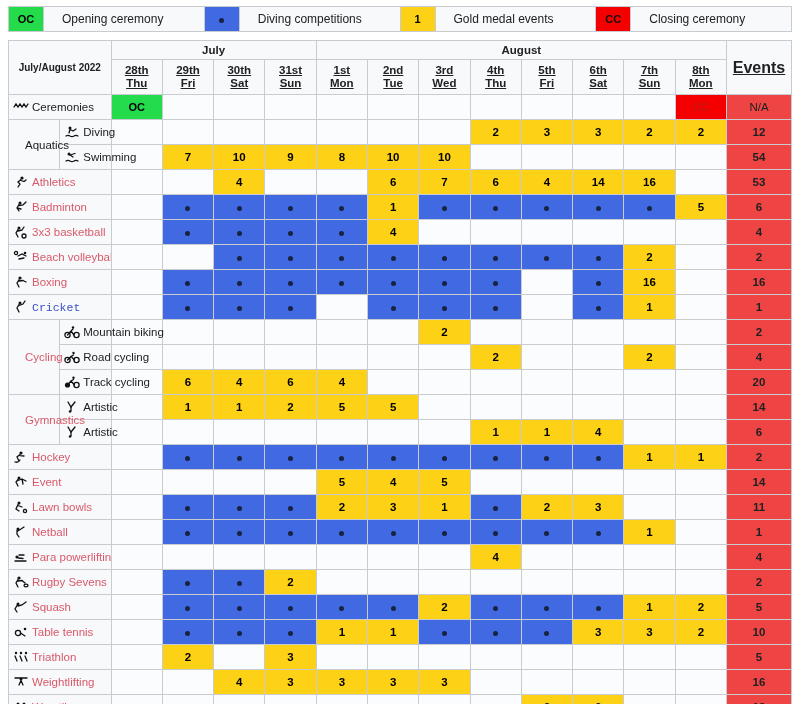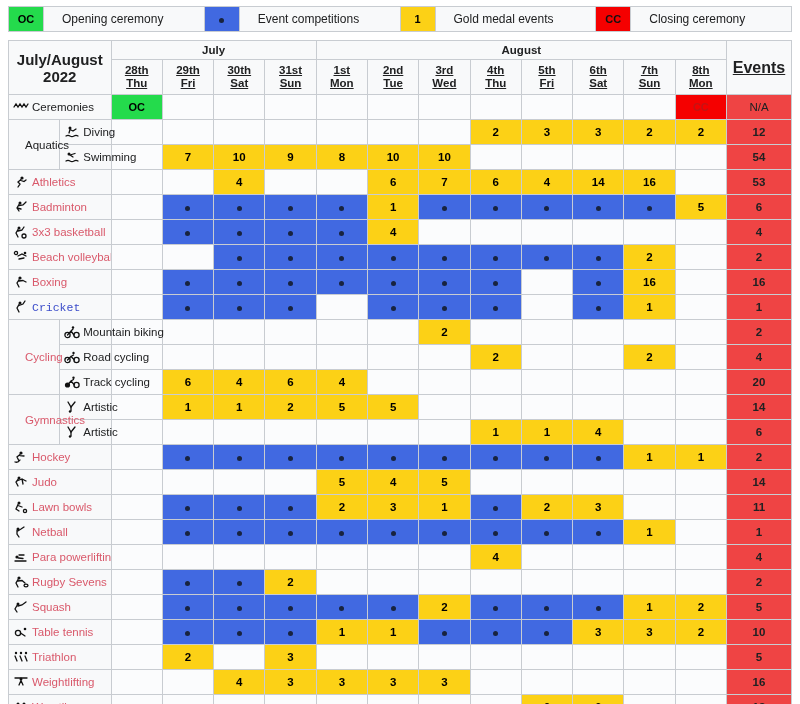--- a/index.html
+++ b/index.html
@@ -56,21 +56,21 @@
     padding:0;
     text-align:center;
     vertical-align:middle;
     font-size:11.5px;
     background:#f8f9fa;
   }
   .sched th{font-weight:bold;}
   tr.hdr1 th{height:18px;}
   tr.hdr2 th{height:34px;line-height:13px;}
   th.title-cell{
-    font-size:15px;
+    font-size:10px;
   }
   th.events-head{width:64px;font-size:16px;text-decoration:underline;}
   th.dcol{width:42px;text-decoration:underline;}
   td.dcol,th.dcol{width:42px;}
   
   td.sport{
     text-align:left;
     padding:0 4px;
     height:24px;
     white-space:nowrap;
@@ -114,21 +114,21 @@
 </style>
 </head>
 <body>
 
 <table class="legend">
   <tbody>
     <tr>
       <td class="key k-oc">OC</td>
       <td class="lbl">Opening ceremony</td>
       <td class="key k-ev"><span class="dotmark"></span></td>
-      <td class="lbl">Event competitions</td>
+      <td class="lbl">Diving competitions</td>
       <td class="key k-gm">1</td>
       <td class="lbl">Gold medal events</td>
       <td class="key k-cc">CC</td>
       <td class="lbl">Closing ceremony</td>
     </tr>
   </tbody>
 </table>
 
 <table class="sched">
   <thead>
@@ -486,21 +486,21 @@
         <td class="cell dcol blue"><span class="dot"></span></td>
         <td class="cell dcol blue"><span class="dot"></span></td>
         <td class="cell dcol gold">1</td>
         <td class="cell dcol gold">1</td>
         <td class="ev">2</td>
       </tr>
       <tr>
         <td class="sport" colspan="2"><span class="ico"><svg viewBox="0 0 16 14" width="16" height="14">
               <circle cx="6" cy="3" r="1.5" fill="#111"></circle>
               <path d="M5 4.5 L3 7 L5 11 M5 5.5 L9 4 M9 4 L13 6 M9 4 L10 9" stroke="#111" stroke-width="1.3" fill="none" stroke-linecap="round"></path>
-            </svg></span><span class="nm">Judo</span></td>
+            </svg></span><span class="nm">Event</span></td>
         <td class="cell dcol e">&nbsp;</td>
         <td class="cell dcol e">&nbsp;</td>
         <td class="cell dcol e">&nbsp;</td>
         <td class="cell dcol e">&nbsp;</td>
         <td class="cell dcol gold">5</td>
         <td class="cell dcol gold">4</td>
         <td class="cell dcol gold">5</td>
         <td class="cell dcol e">&nbsp;</td>
         <td class="cell dcol e">&nbsp;</td>
         <td class="cell dcol e">&nbsp;</td>

